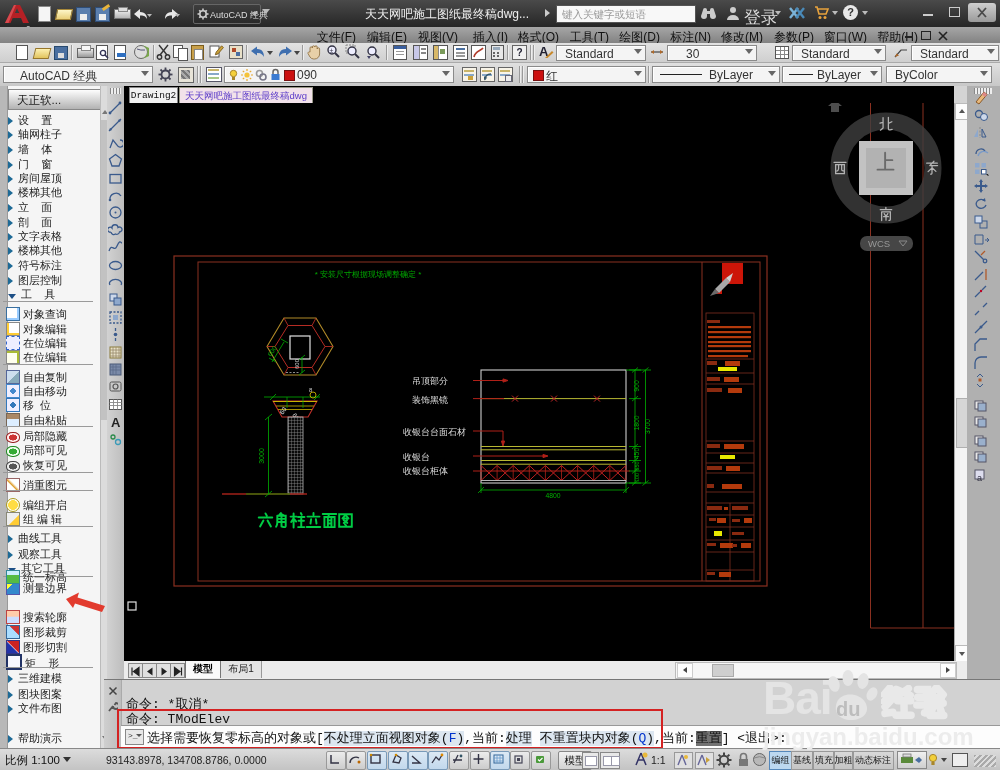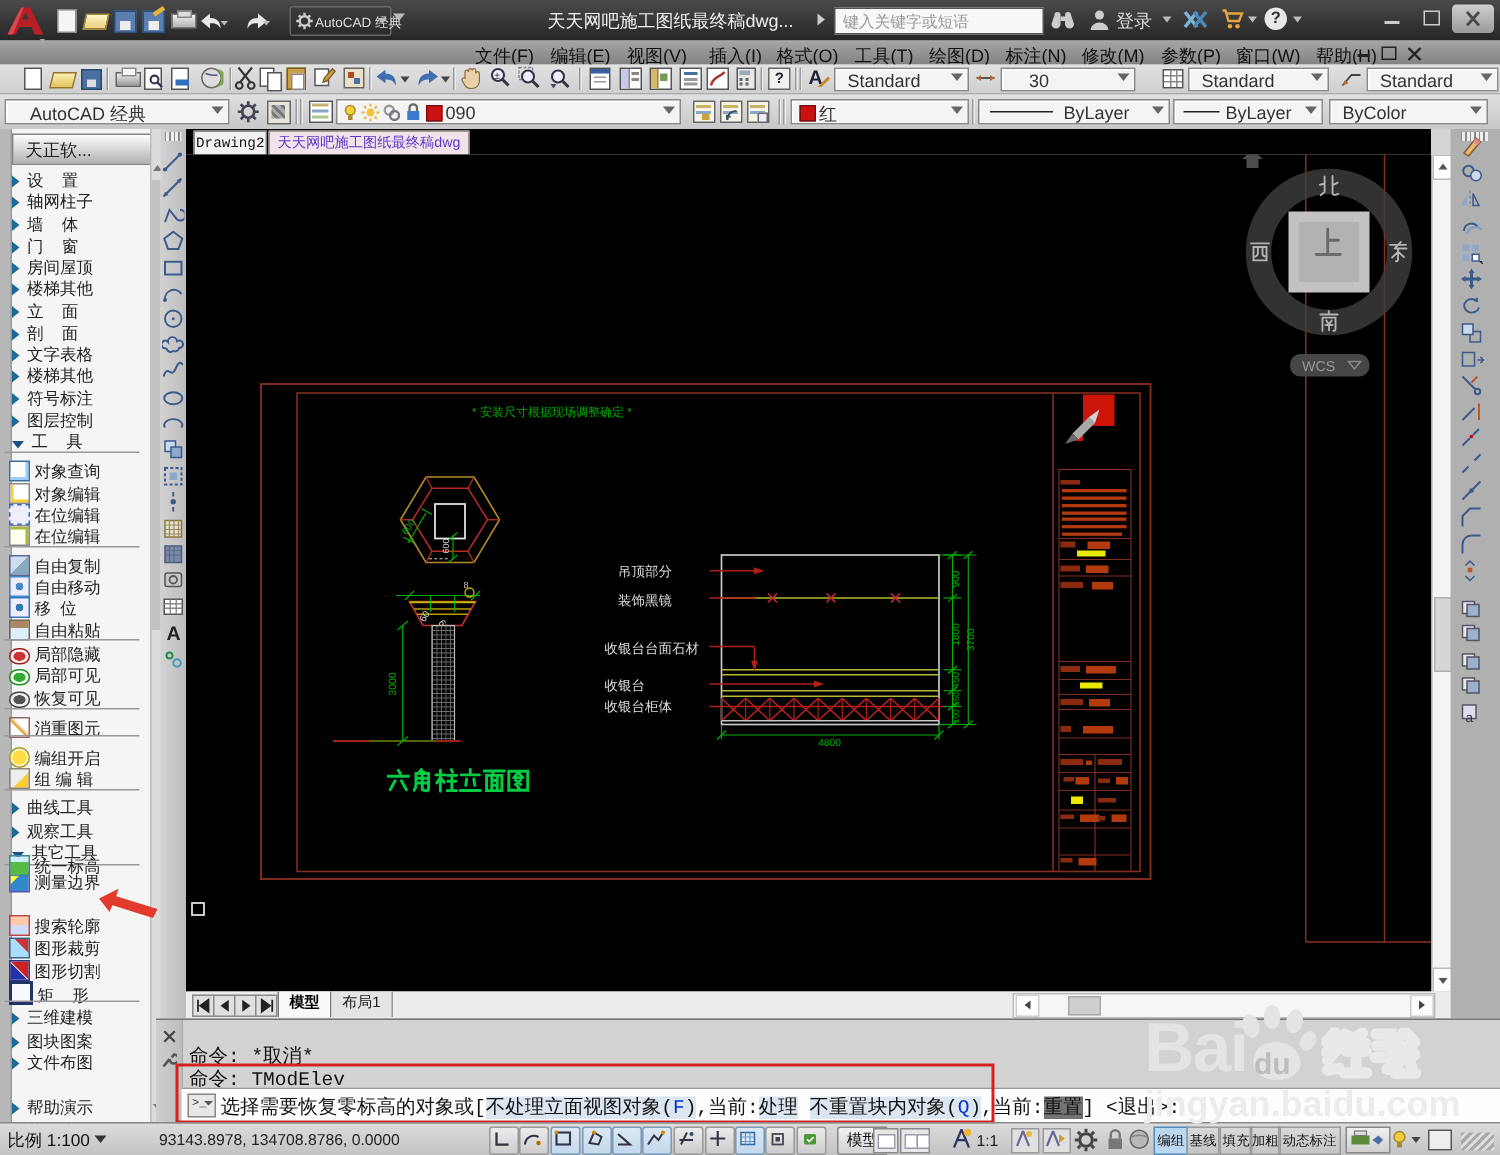--- a/index.html
+++ b/index.html
@@ -82,21 +82,21 @@
       <path d="M1 9 a3 3 0 0 0 6 0 l0 -6 a2 2 0 0 0 -4 0 z" fill="#ccc"></path>
       <path d="M16 9 a3 3 0 0 1 -6 0 l0 -6 a2 2 0 0 1 4 0 z" fill="#ccc"></path>
       <rect x="7" y="4" width="3" height="3" fill="#ccc"></rect>
     </svg>
 
  <svg class="a" style="left:726px;top:6px" width="14" height="15" viewBox="0 0 14 15">
       <circle cx="7" cy="4" r="3" fill="#ccc"></circle>
       <path d="M1 14 a6 5 0 0 1 12 0 z" fill="#ccc"></path>
     </svg>
 
- <div class="a" style="left:744px;top:6px;font-size:12px;color:#ddd;">登录</div>
+ <div class="a" style="left:744px;top:6px;font-size:17px;color:#ddd;">登录</div>
  <div class="a" style="left:775px;top:11px;width:0;height:0;border-left:3px solid transparent;border-right:3px solid transparent;border-top:4px solid #bbb;"></div>
 
  <svg class="a" style="left:788px;top:6px" width="18" height="14" viewBox="0 0 18 14">
       <path d="M2 2 L10 12 M10 2 L2 12" stroke="#7ab3d8" stroke-width="2.4"></path>
       <path d="M8 2 L16 12 M16 2 L8 12" stroke="#4a8ab8" stroke-width="2.4"></path>
     </svg>
 
  <svg class="a" style="left:814px;top:6px" width="16" height="14" viewBox="0 0 16 14">
       <path d="M1 1 h2 l2 7 h7 l2 -5 h-10" fill="none" stroke="#e8a33d" stroke-width="1.6"></path>
       <circle cx="6" cy="11.5" r="1.5" fill="#e8a33d"></circle>

